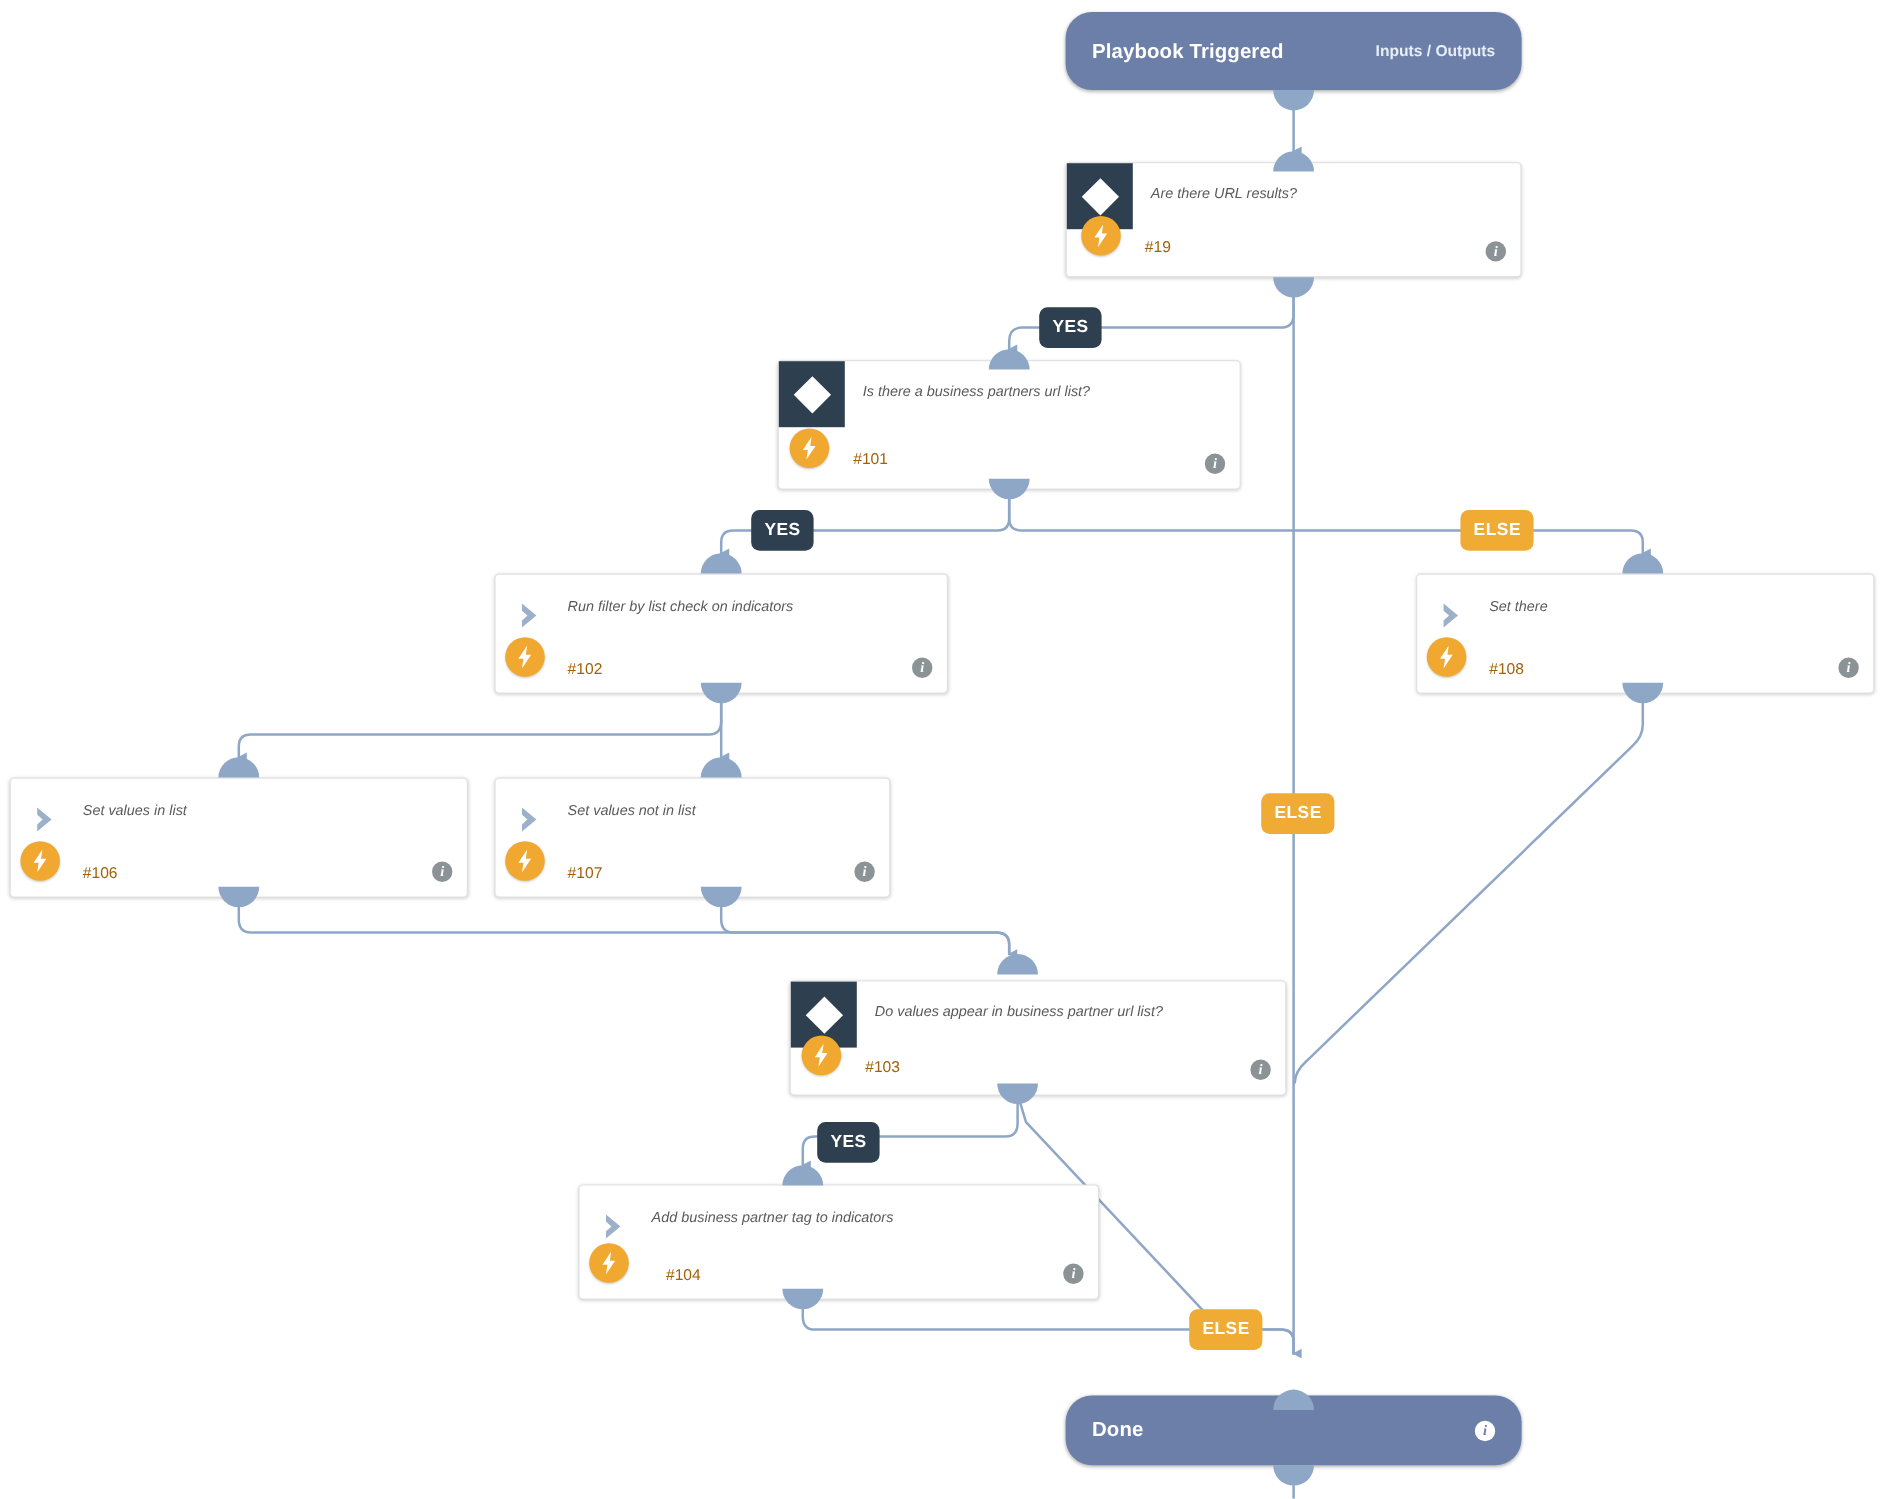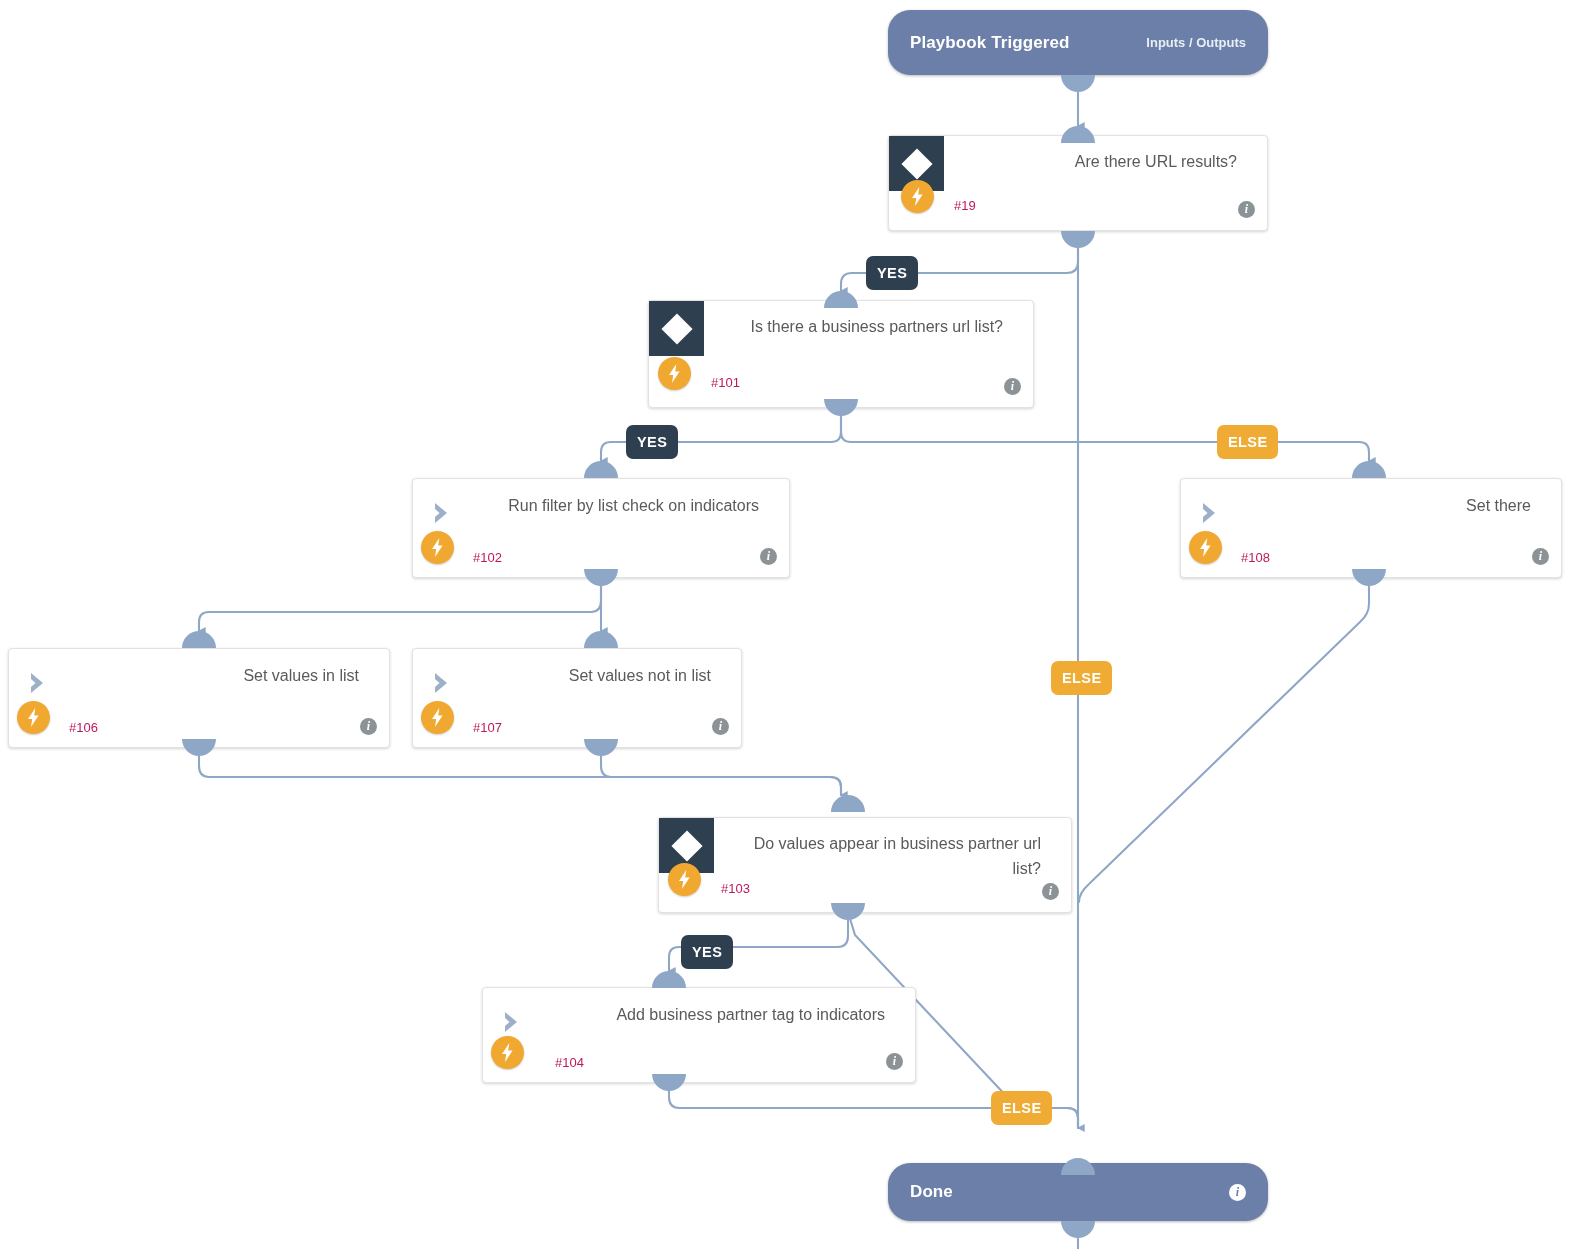--- a/index.html
+++ b/index.html
@@ -6,21 +6,20 @@
   body{
     font-family:"Liberation Sans","DejaVu Sans",sans-serif;
     -webkit-font-smoothing:antialiased;
   }
   #canvas{
     position:relative;
     width:1570px;
     height:1249px;
     overflow:hidden;
     background:#ffffff;
-    text-align:right;
   }
   #edges{
     position:absolute;
     left:0;top:0;
     width:1570px;height:1249px;
     pointer-events:none;
   }
 
   
   .pill{
@@ -88,38 +87,39 @@
     width:20px;height:22px;
     color:#9db0ca;
     font-size:25px;
     line-height:20px;
     font-weight:bold;
   }
   .chev svg{display:block;}
   .card-title{
     position:absolute;
     color:#5a5a5a;
-    font-size:16px;
+    font-size:12px;
     line-height:25px;
+    font-style:italic;
   }
   .card-title.cond{left:70px;top:13px;right:30px;}
   .card-title.task{left:60px;top:14px;right:30px;}
   
   .bolt{
     position:absolute;
     width:33px;height:33px;
     border-radius:50%;
     background:#f0a830;
     display:flex;align-items:center;justify-content:center;
     box-shadow:0 1px 2px rgba(0,0,0,.2);
   }
   .bolt svg{display:block;}
   .card-id{
     position:absolute;
-    color:#be185d;
+    color:#a16207;
     font-size:13px;
     font-family:"Liberation Sans","DejaVu Sans",sans-serif;
   }
   .info{
     width:17px;height:17px;
     border-radius:50%;
     background:#8b9396;
     color:#ffffff;
     font-size:12px;
     font-weight:bold;

